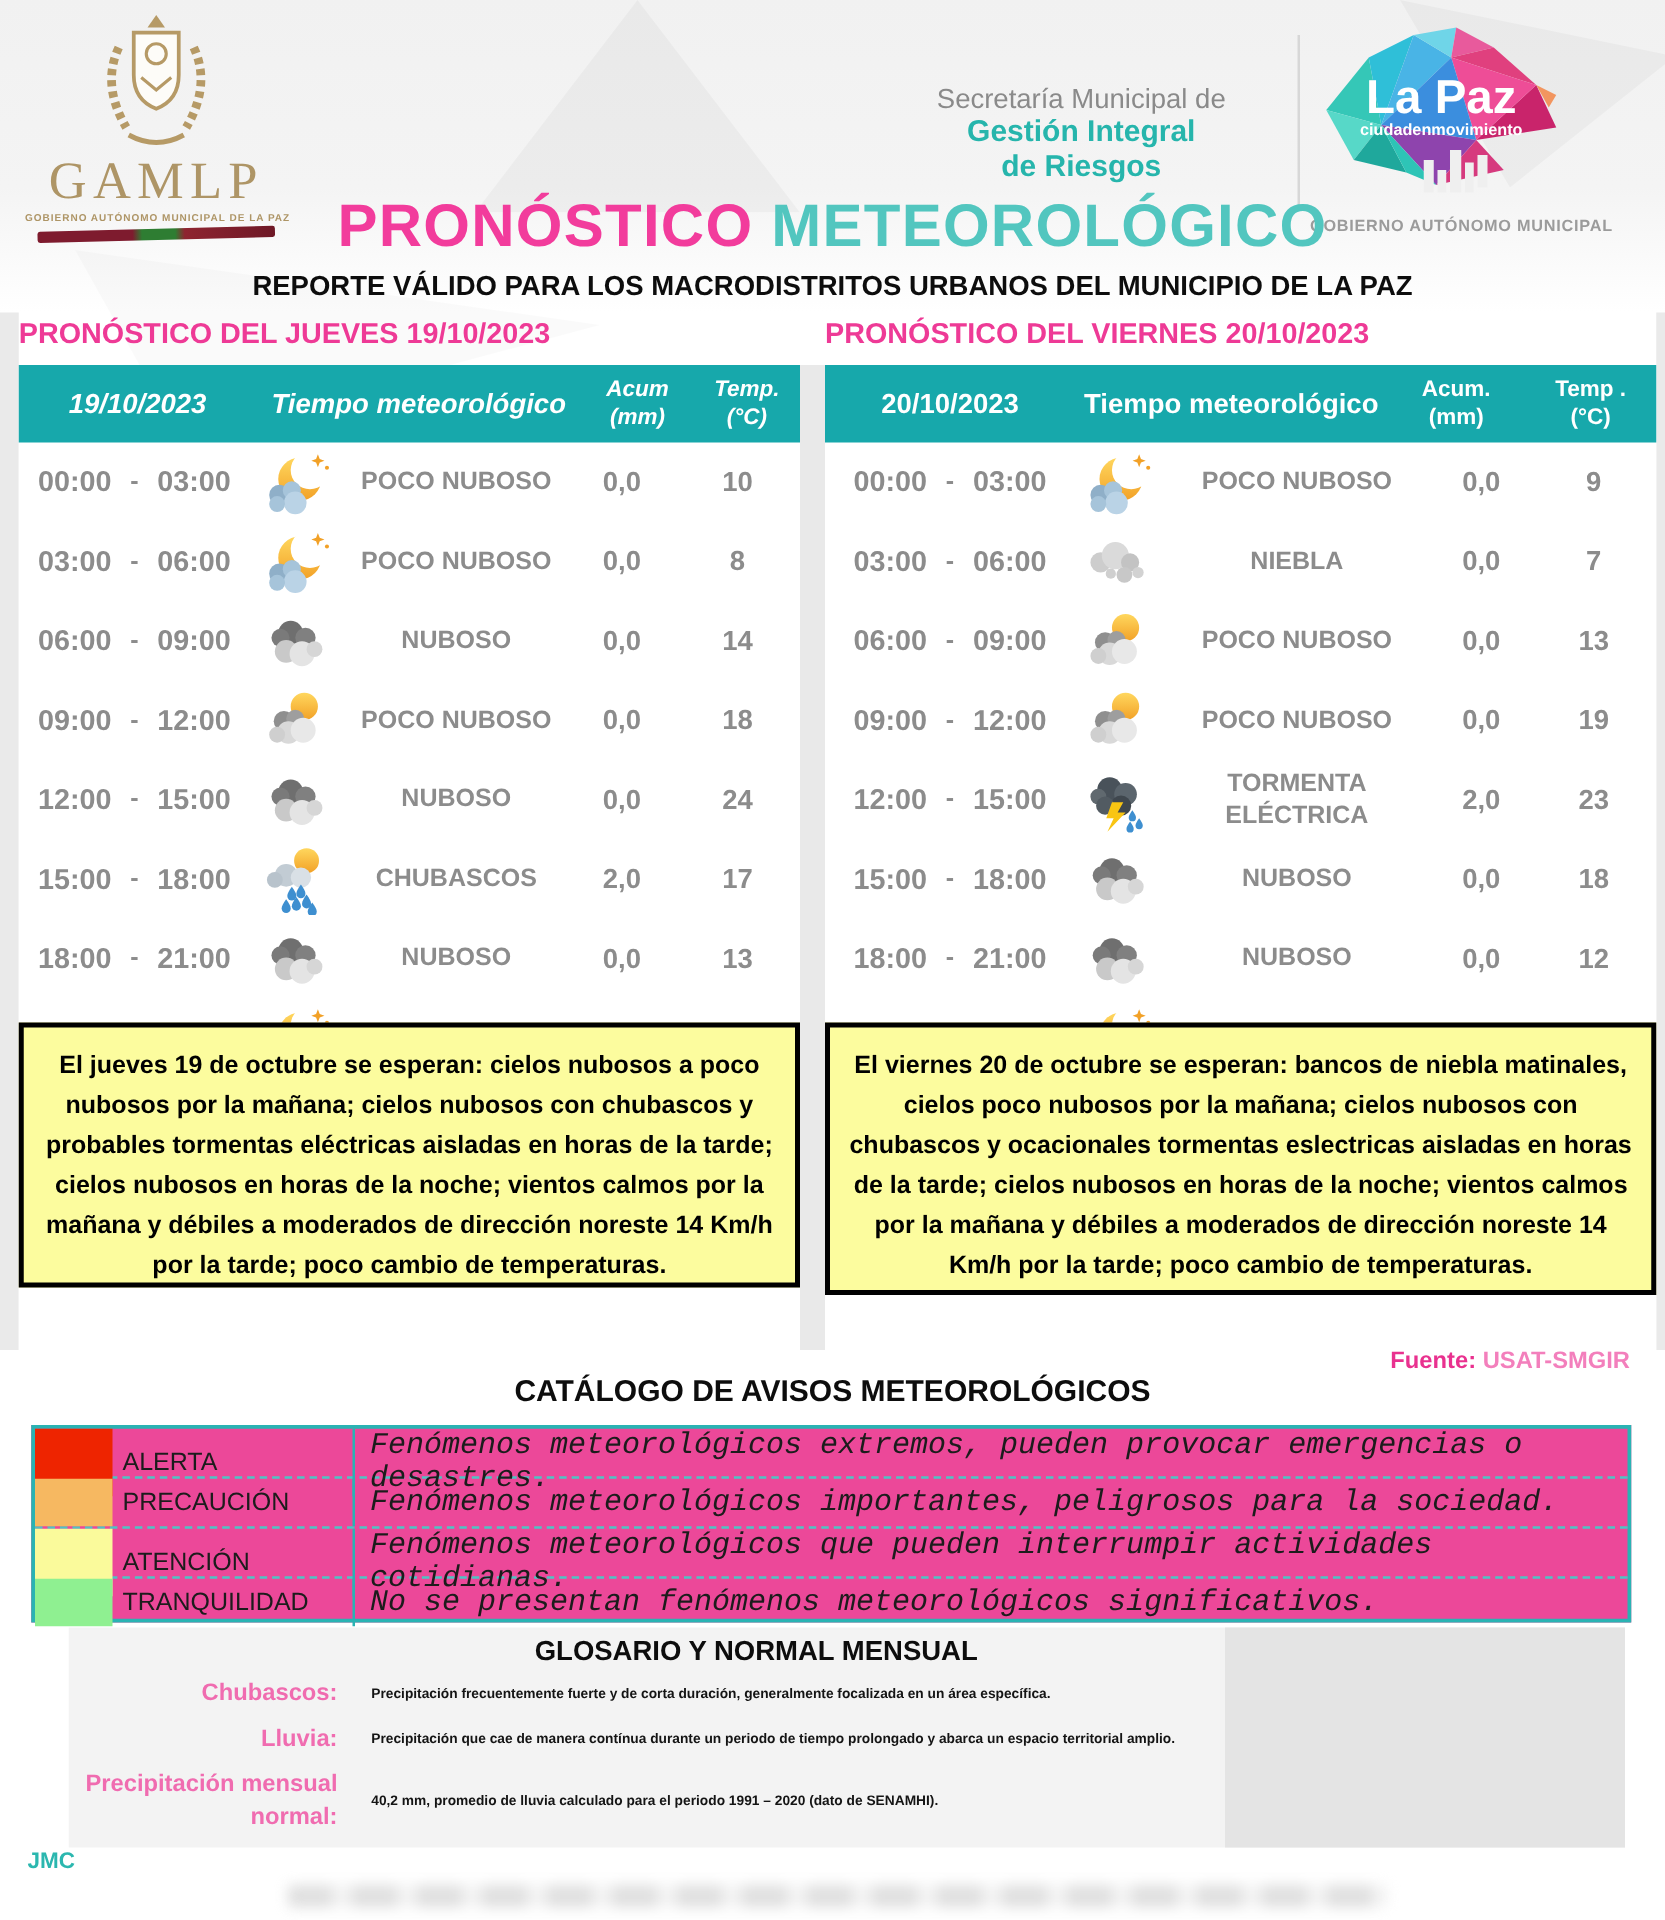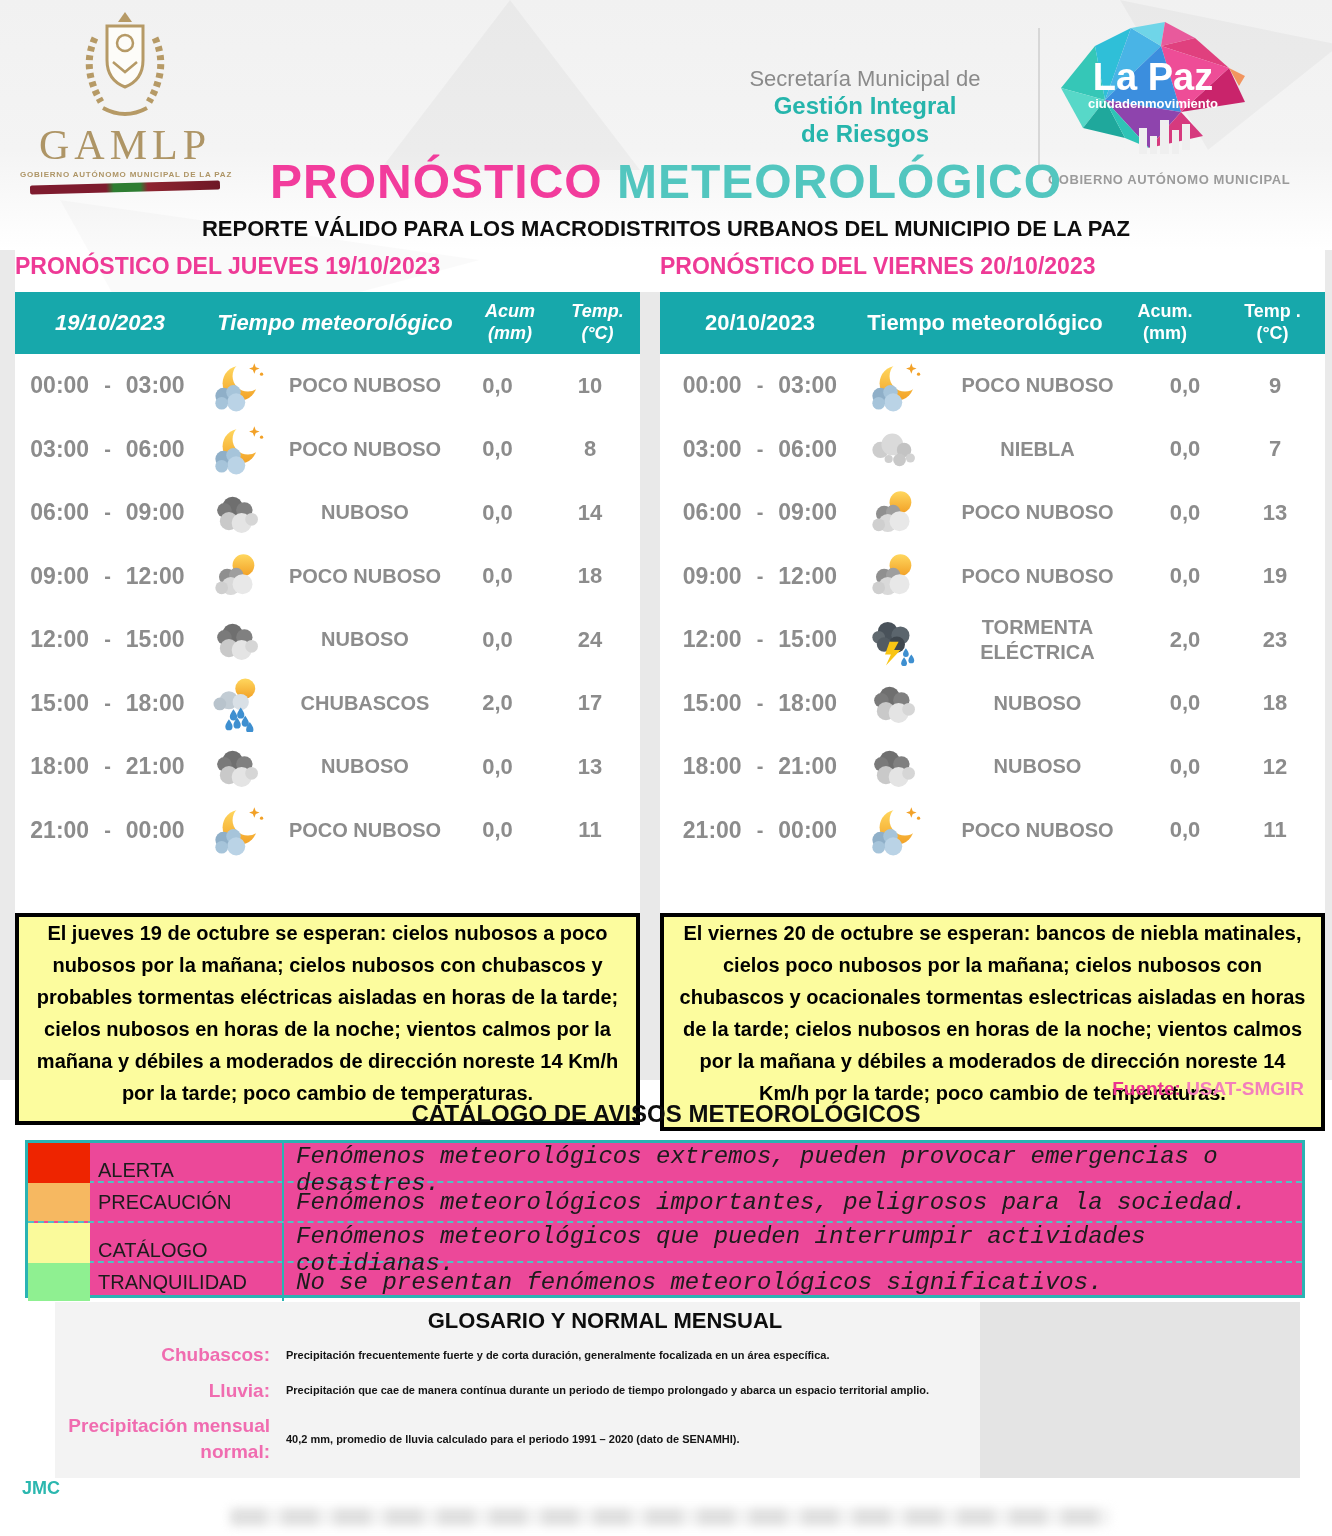--- a/index.html
+++ b/index.html
@@ -65,23 +65,23 @@
   .panel.right .frow{grid-template-columns:200px 70px 215px 80px 100px;}
   .cell-time{display:flex;justify-content:center;align-items:center;gap:15px;
     font-size:23px;font-weight:700;color:#8C8C8C;}
   .cell-time .dash{font-size:20px;}
   .cell-icon{display:flex;justify-content:center;align-items:center;}
   .wicon{width:58px;height:58px;}
   .cell-cond{font-size:20px;font-weight:700;color:#8C8C8C;text-align:center;line-height:1.25;}
   .cell-val{font-size:22px;font-weight:700;color:#8C8C8C;text-align:center;}
 
   
-  .summary{position:absolute;top:913px;border:4px solid #000;background:#FCFC9E;
+  .summary{position:absolute;top:818px;border:4px solid #000;background:#FCFC9E;
     text-align:center;font-weight:700;font-size:20px;line-height:1.6;color:#000;
-    padding:0 8px;box-sizing:border-box;}
+    padding:14px 8px;box-sizing:border-box;}
   .summary.left{left:15px;width:625px;height:212px;}
   .summary.right{left:660px;width:665px;height:218px;}
   .fuente{position:absolute;right:28px;top:1078px;font-size:19px;font-weight:800;}
   .fuente .fl{color:#E9318F;}
   .fuente .fv{color:#F37FBC;}
 
   
   .cat-title{position:absolute;left:0;top:1100px;width:1332px;text-align:center;
     font-size:24px;font-weight:800;color:#0d0d0d;}
   .cat-table{position:absolute;left:25px;top:1140px;width:1280px;height:158px;
@@ -92,21 +92,21 @@
   .cat-label{display:flex;align-items:center;font-size:20px;color:#1c1c1c;padding-left:8px;}
   .cat-desc{display:flex;align-items:center;font-size:24px;font-style:italic;color:#1c1c1c;
     border-left:2px solid #2AB3B3;padding-left:12px;font-family:Liberation Mono, monospace;}
 
   
   .glossary{position:absolute;left:55px;top:1302px;width:1245px;height:176px;background:#f3f3f3;}
   .glossary .shade{position:absolute;right:0;top:0;width:320px;height:176px;background:#e4e4e4;}
   .gl-title{position:absolute;left:0;top:6px;width:1100px;text-align:center;
     font-size:22px;font-weight:800;color:#0d0d0d;}
   .gl-grid{position:absolute;left:0;top:40px;width:1245px;display:grid;
-    grid-template-columns:215px 1fr;row-gap:10px;}
+    grid-template-columns:215px 1fr;row-gap:10px;gap:11px;}
   .gl-term{font-size:19px;font-weight:700;color:#F06CB0;text-align:right;align-self:center;line-height:1.35;}
   .gl-def{font-size:11px;font-weight:700;color:#141414;padding-left:16px;align-self:center;
     line-height:1.5;max-width:920px;position:relative;z-index:1;}
   .jmc{position:absolute;left:22px;top:1478px;font-size:18px;font-weight:800;color:#2BB7AF;}
 
   .blur-strip{position:absolute;left:230px;top:1508px;width:880px;height:18px;
     background:repeating-linear-gradient(90deg,#cfcfcf 0 36px,#ececec 36px 52px);
     filter:blur(5px);opacity:0.65;border-radius:4px;}
 </style>
 </head>
@@ -554,21 +554,21 @@
       <div class="cat-label">ALERTA</div>
       <div class="cat-desc">Fenómenos meteorológicos extremos, pueden provocar emergencias o desastres.</div>
     </div>
     <div class="cat-row">
       <div class="cat-swatch" style="background: rgb(246, 184, 97);"></div>
       <div class="cat-label">PRECAUCIÓN</div>
       <div class="cat-desc">Fenómenos meteorológicos importantes, peligrosos para la sociedad.</div>
     </div>
     <div class="cat-row">
       <div class="cat-swatch" style="background: rgb(250, 250, 155);"></div>
-      <div class="cat-label">CATÁLOGO</div>
+      <div class="cat-label">ATENCIÓN</div>
       <div class="cat-desc">Fenómenos meteorológicos que pueden interrumpir actividades cotidianas.</div>
     </div>
     <div class="cat-row">
       <div class="cat-swatch" style="background: rgb(143, 240, 145);"></div>
       <div class="cat-label">TRANQUILIDAD</div>
       <div class="cat-desc">No se presentan fenómenos meteorológicos significativos.</div>
     </div>
   </div>
 
   <div class="glossary">

